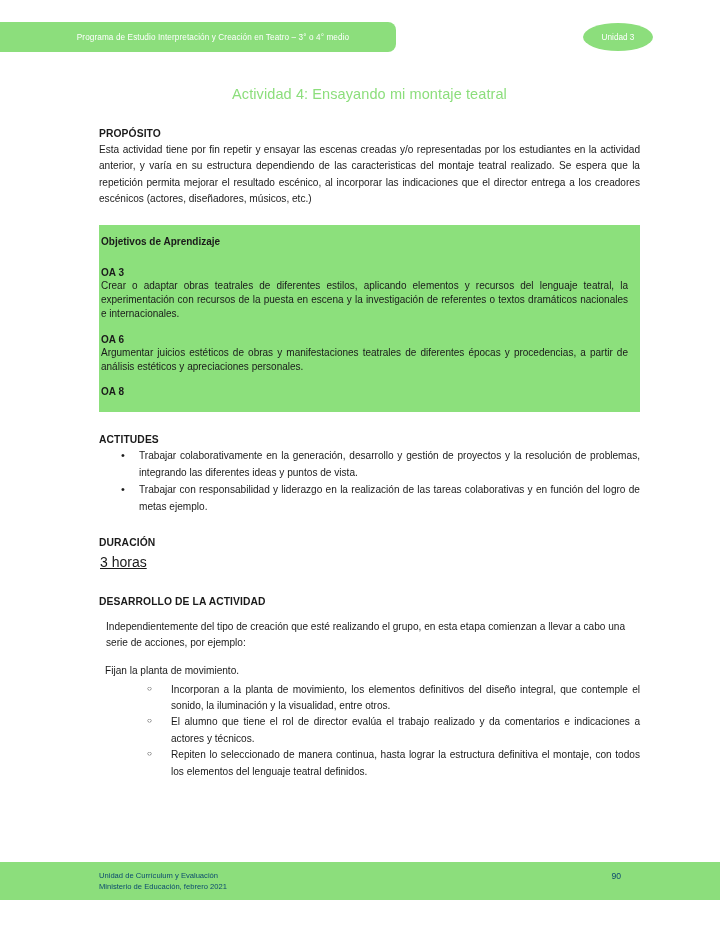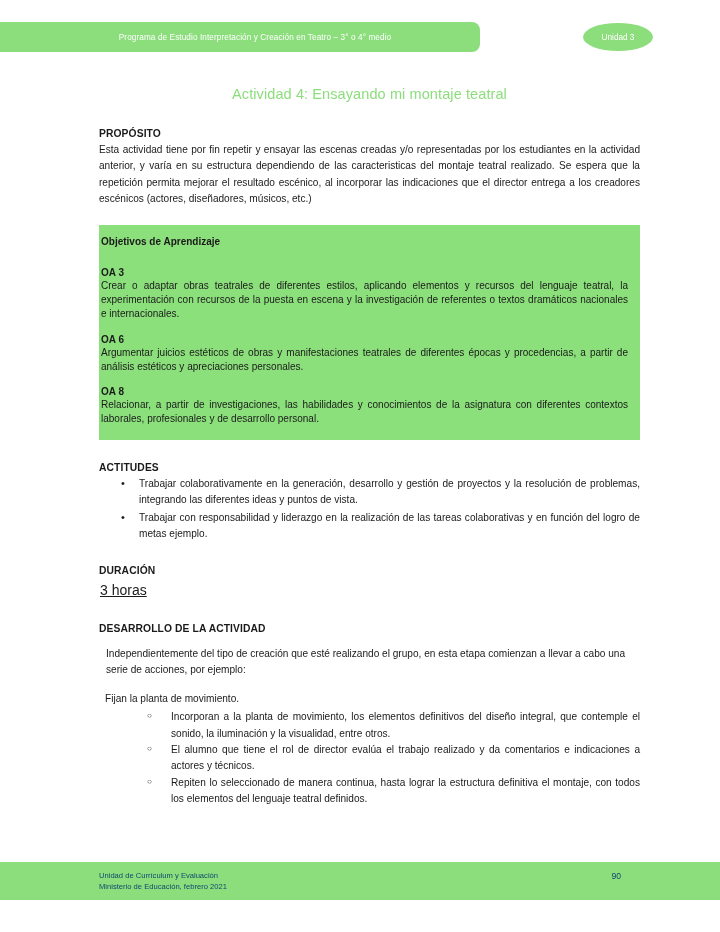--- a/index.html
+++ b/index.html
@@ -14,21 +14,21 @@
     color: #1a1a1a;
     position: relative;
     overflow: hidden;
   }
 
   
   .header {
     position: absolute;
     top: 22px;
     left: 0;
-    width: 480px;
+    width: 396px;
     height: 30px;
     background: #8CDE7C;
     border-top-right-radius: 8px;
     border-bottom-right-radius: 8px;
     display: flex;
     align-items: center;
     justify-content: center;
   }
   .header-text {
     color: #ffffff;
@@ -222,21 +222,20 @@
     <div class="oa-item">
       <div class="oa-code">OA 3</div>
       <div class="oa-text">Crear o adaptar obras teatrales de diferentes estilos, aplicando elementos y recursos del lenguaje teatral, la experimentación con recursos de la puesta en escena y la investigación de referentes o textos dramáticos nacionales e internacionales.</div>
     </div>
     <div class="oa-item">
       <div class="oa-code">OA 6</div>
       <div class="oa-text">Argumentar juicios estéticos de obras y manifestaciones teatrales de diferentes épocas y procedencias, a partir de análisis estéticos y apreciaciones personales.</div>
     </div>
     <div class="oa-item">
       <div class="oa-code">OA 8</div>
-      <div class="oa-text">Relacionar, a partir de investigaciones, las habilidades y conocimientos de la asignatura con diferentes contextos laborales, profesionales y de desarrollo personal.</div>
     </div>
   </div>
 
   <div class="block">
     <div class="section-heading">ACTITUDES</div>
     <ul class="bullets">
       <li>Trabajar colaborativamente en la generación, desarrollo y gestión de proyectos y la resolución de problemas, integrando las diferentes ideas y puntos de vista.</li>
       <li>Trabajar con responsabilidad y liderazgo en la realización de las tareas colaborativas y en función del logro de metas ejemplo.</li>
     </ul>
   </div>

